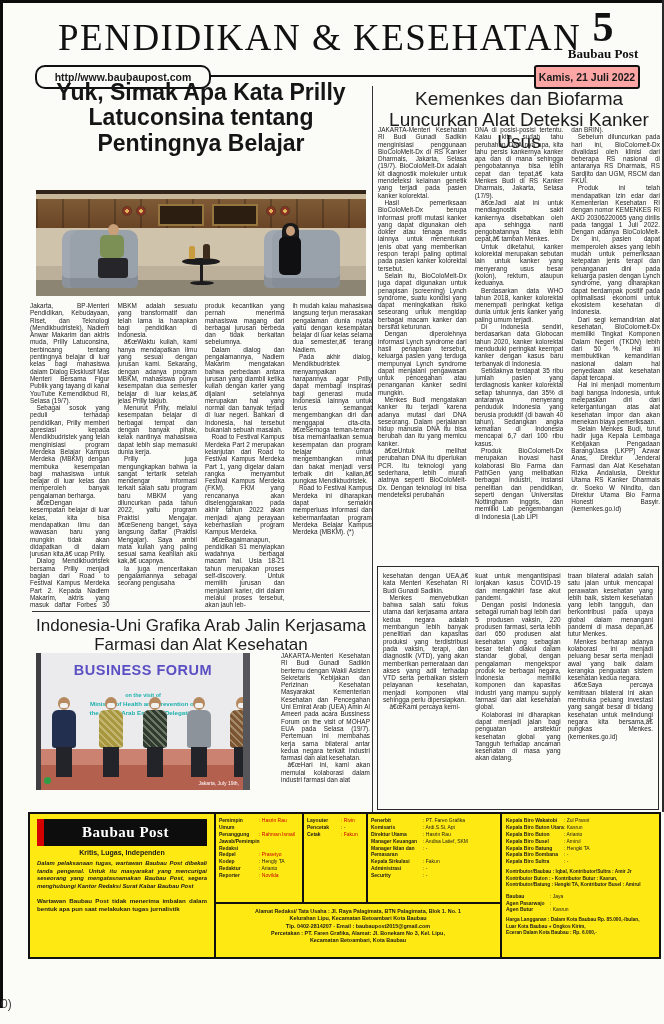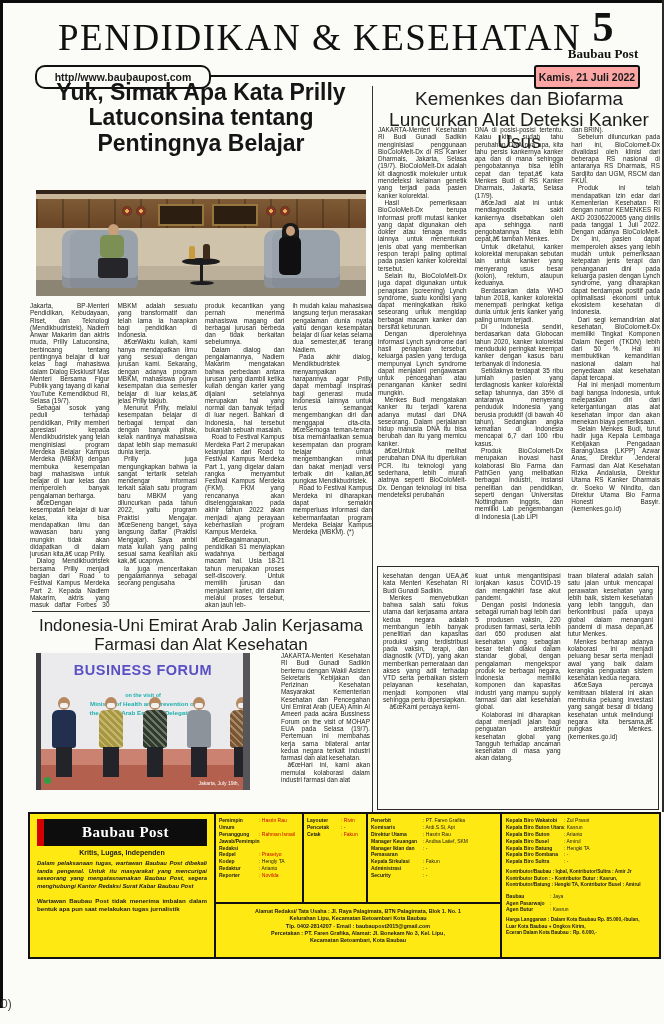--- a/index.html
+++ b/index.html
@@ -204,21 +204,21 @@
  Setidaknya terdapat 35 ribu jumlah pasien yang terdiagnosis kanker kolorektal setiap tahunnya, dan 35% di antaranya menyerang penduduk Indonesia yang berusia produktif (di bawah 40 tahun). Sedangkan angka kematian di Indonesia mencapai 6,7 dari 100 ribu kasus.
  Produk BioColomelt-Dx merupakan inovasi hasil kolaborasi Bio Farma dan PathGen yang melibatkan berbagai industri, instansi penelitian dan pendidikan, seperti dengan Universitas Nottingham Inggris, dan memiliki Lab pengembangan di Indonesia (Lab LIPI</div>
       <div class="bodycol">dan BRIN).
  Sebelum diluncurkan pada hari ini, BioColomelt-Dx divalidasi oleh klinisi dari beberapa RS nasional di antaranya RS Dharmais, RS Sardjito dan UGM, RSCM dan FKUI.
  Produk ini telah mendapatkan izin edar dari Kementerian Kesehatan RI dengan nomor KEMENKES RI AKD 20306220065 yang dirilis pada tanggal 1 Juli 2022. Dengan adanya BioColoMelt-Dx ini, pasien dapat memperoleh akses yang lebih mudah untuk pemeriksaan ketepatan jenis terapi dan penanganan dini pada keluarga pasien dengan Lynch syndrome, yang diharapkan dapat berdampak positif pada optimalisasi ekonomi untuk ekosistem kesehatan di Indonesia.
  Dari segi kemandirian alat kesehatan, BioColomelt-Dx memiliki Tingkat Komponen Dalam Negeri (TKDN) lebih dari 50 %. Hal ini membuktikan kemandirian nasional dalam hal penyediaan alat kesehatan dapat tercapai.
  Hal ini menjadi momentum bagi bangsa Indonesia, untuk melepaskan diri dari ketergantungan atas alat kesehatan impor dan akan menekan biaya pemeriksaan.
  Selain Menkes Budi, turut hadir juga Kepala Lembaga Kebijakan Pengadaan Barang/Jasa (LKPP) Azwar Anas, Direktur Jenderal Farmasi dan Alat Kesehatan Rizka Andalusia, Direktur Utama RS Kanker Dharmais dr. Soeko W Nindito, dan Direktur Utama Bio Farma Honesti Basyir.(kemenkes.go.id)</div>
     </div>
 
-  <div class="h-uea">Indonesia-Uni Emirat Arab Jalin Kerjasama Farmasi dan Alat Kesehatan</div>
+  <div class="h-uea">Indonesia-Uni Grafika Arab Jalin Kerjasama Farmasi dan Alat Kesehatan</div>
   <div class="photo2">
     <div class="banner-title">BUSINESS FORUM</div>
     <div class="banner-sub bs1">on the visit of</div>
     <div class="banner-sub bs2">Ministry of Health and Prevention of</div>
     <div class="banner-sub bs3">the United Arab Emirates Delegation</div>
     <div class="pp" style="left:14px;">
       <div class="pp-head"></div>
         <div class="pp-mask"></div>
       <div class="pp-torso" style="background:#232f4e;"></div>
         <div class="pp-legs"></div>

